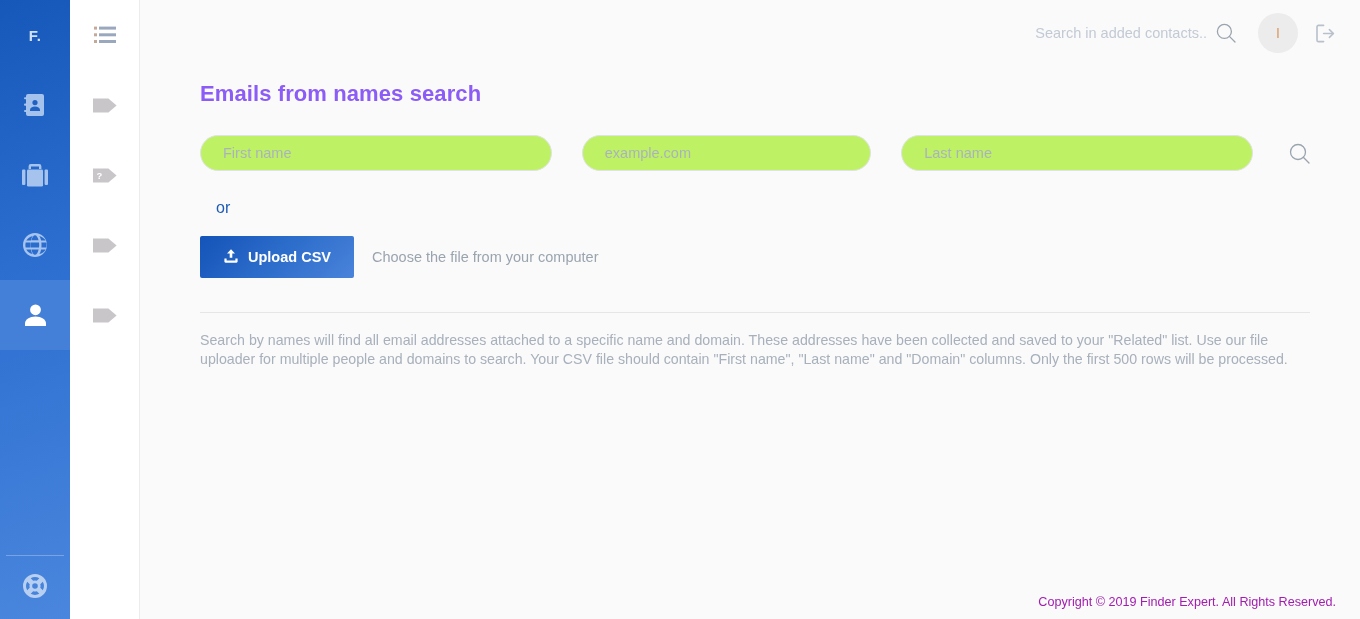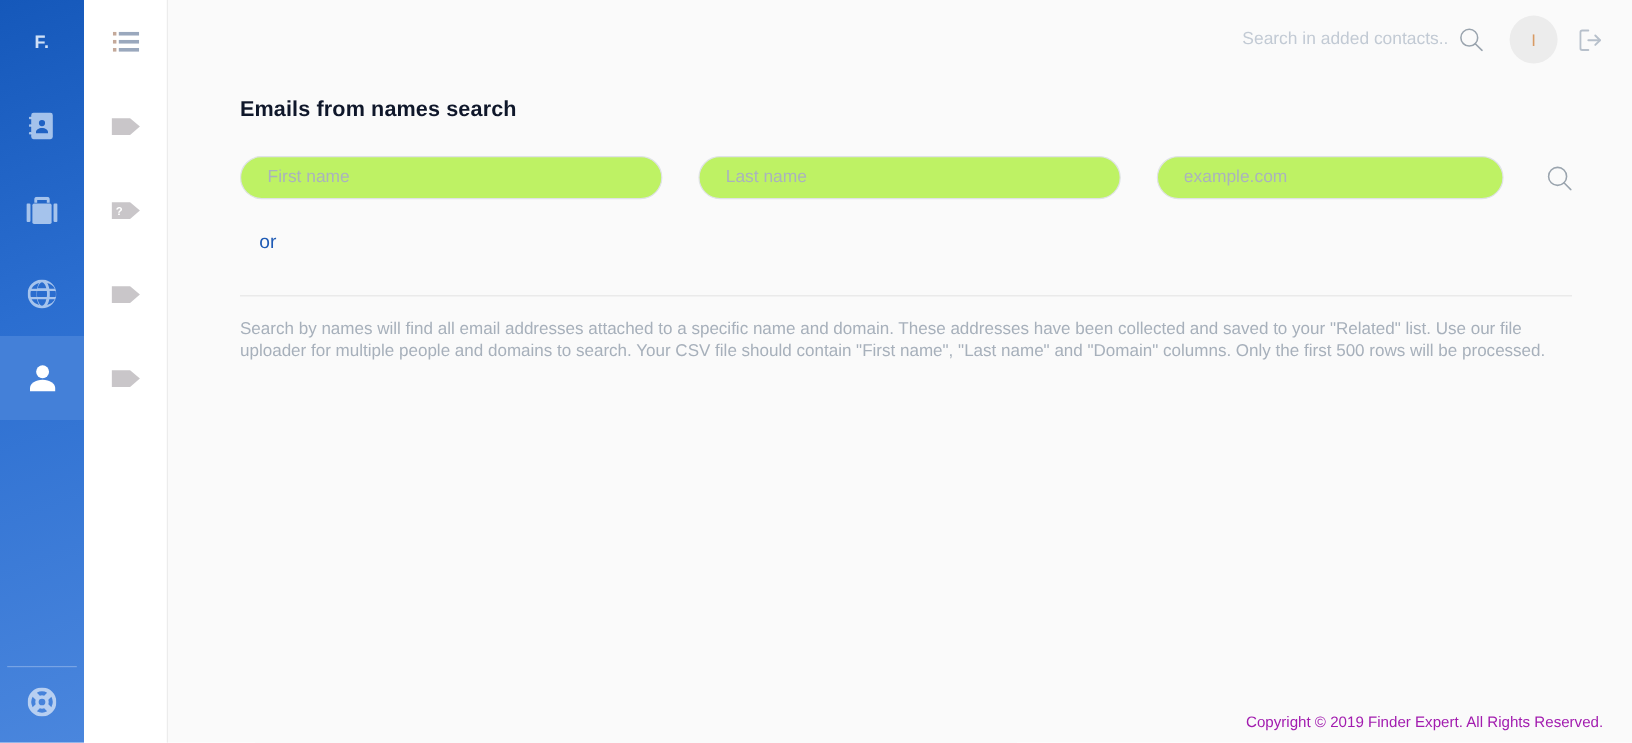--- a/index.html
+++ b/index.html
@@ -155,22 +155,22 @@
   }
 
   
   .content {
     flex: 1 1 auto;
     padding: 0 50px 0 60px;
     min-height: 0;
     position: relative;
   }
   .page-title {
-    color: #0f172a;
-    font-size: 18px;
+    color: #8b5cf6;
+    font-size: 22px;
     font-weight: bold;
     margin-top: 15px;
     margin-bottom: 0;
     letter-spacing: 0.1px;
   }
   .form-row {
     display: flex;
     align-items: center;
     gap: 30px;
     margin-top: 28px;
@@ -386,32 +386,44 @@
         </svg>
       </span>
     </div>
 
     <div class="content">
 
       <h1 class="page-title">Emails from names search</h1>
 
       <div class="form-row">
         <input class="pill f1" value="" placeholder="First name" style="">
+        <input class="pill f3" value="" placeholder="example.com" style="">
         <input class="pill f2" value="" placeholder="Last name" style="">
-        <input class="pill f3" value="" placeholder="example.com" style="">
         <span class="search-go">
           <svg width="21" height="21" viewBox="0 0 21 21">
             <circle cx="9" cy="9" r="7.5" fill="none" stroke="#9aa4ae" stroke-width="1.3"></circle>
             <line x1="14.3" y1="14.3" x2="20" y2="20" stroke="#9aa4ae" stroke-width="1.3" stroke-linecap="round"></line>
           </svg>
         </span>
       </div>
 
       <div class="or-text">or</div>
 
+      <div class="upload-row">
+        <button class="upload-btn">
+          <span>
+            <svg width="16" height="16" viewBox="0 0 16 16">
+              <path d="M8 1.2 12 5.4H9.3v4.3H6.7V5.4H4z" fill="#ffffff"></path>
+              <path d="M1.4 10.4v3.2c0 .6.5 1.1 1.1 1.1h11c.6 0 1.1-.5 1.1-1.1v-3.2h-2.2v2.1H3.6v-2.1z" fill="#ffffff"></path>
+            </svg>
+          </span>
+          <span>Upload CSV</span>
+        </button>
+        <span class="upload-hint">Choose the file from your computer</span>
+      </div>
 
       <div class="divider"></div>
 
       <p class="desc">Search by names will find all email addresses attached to a specific name and domain. These addresses have been collected and saved to your "Related" list. Use our file uploader for multiple people and domains to search. Your CSV file should contain "First name", "Last name" and "Domain" columns. Only the first 500 rows will be processed.</p>
 
     </div>
 
     <div class="footer">
       <span>Copyright © 2019 Finder Expert. All Rights Reserved.</span>
     </div>

